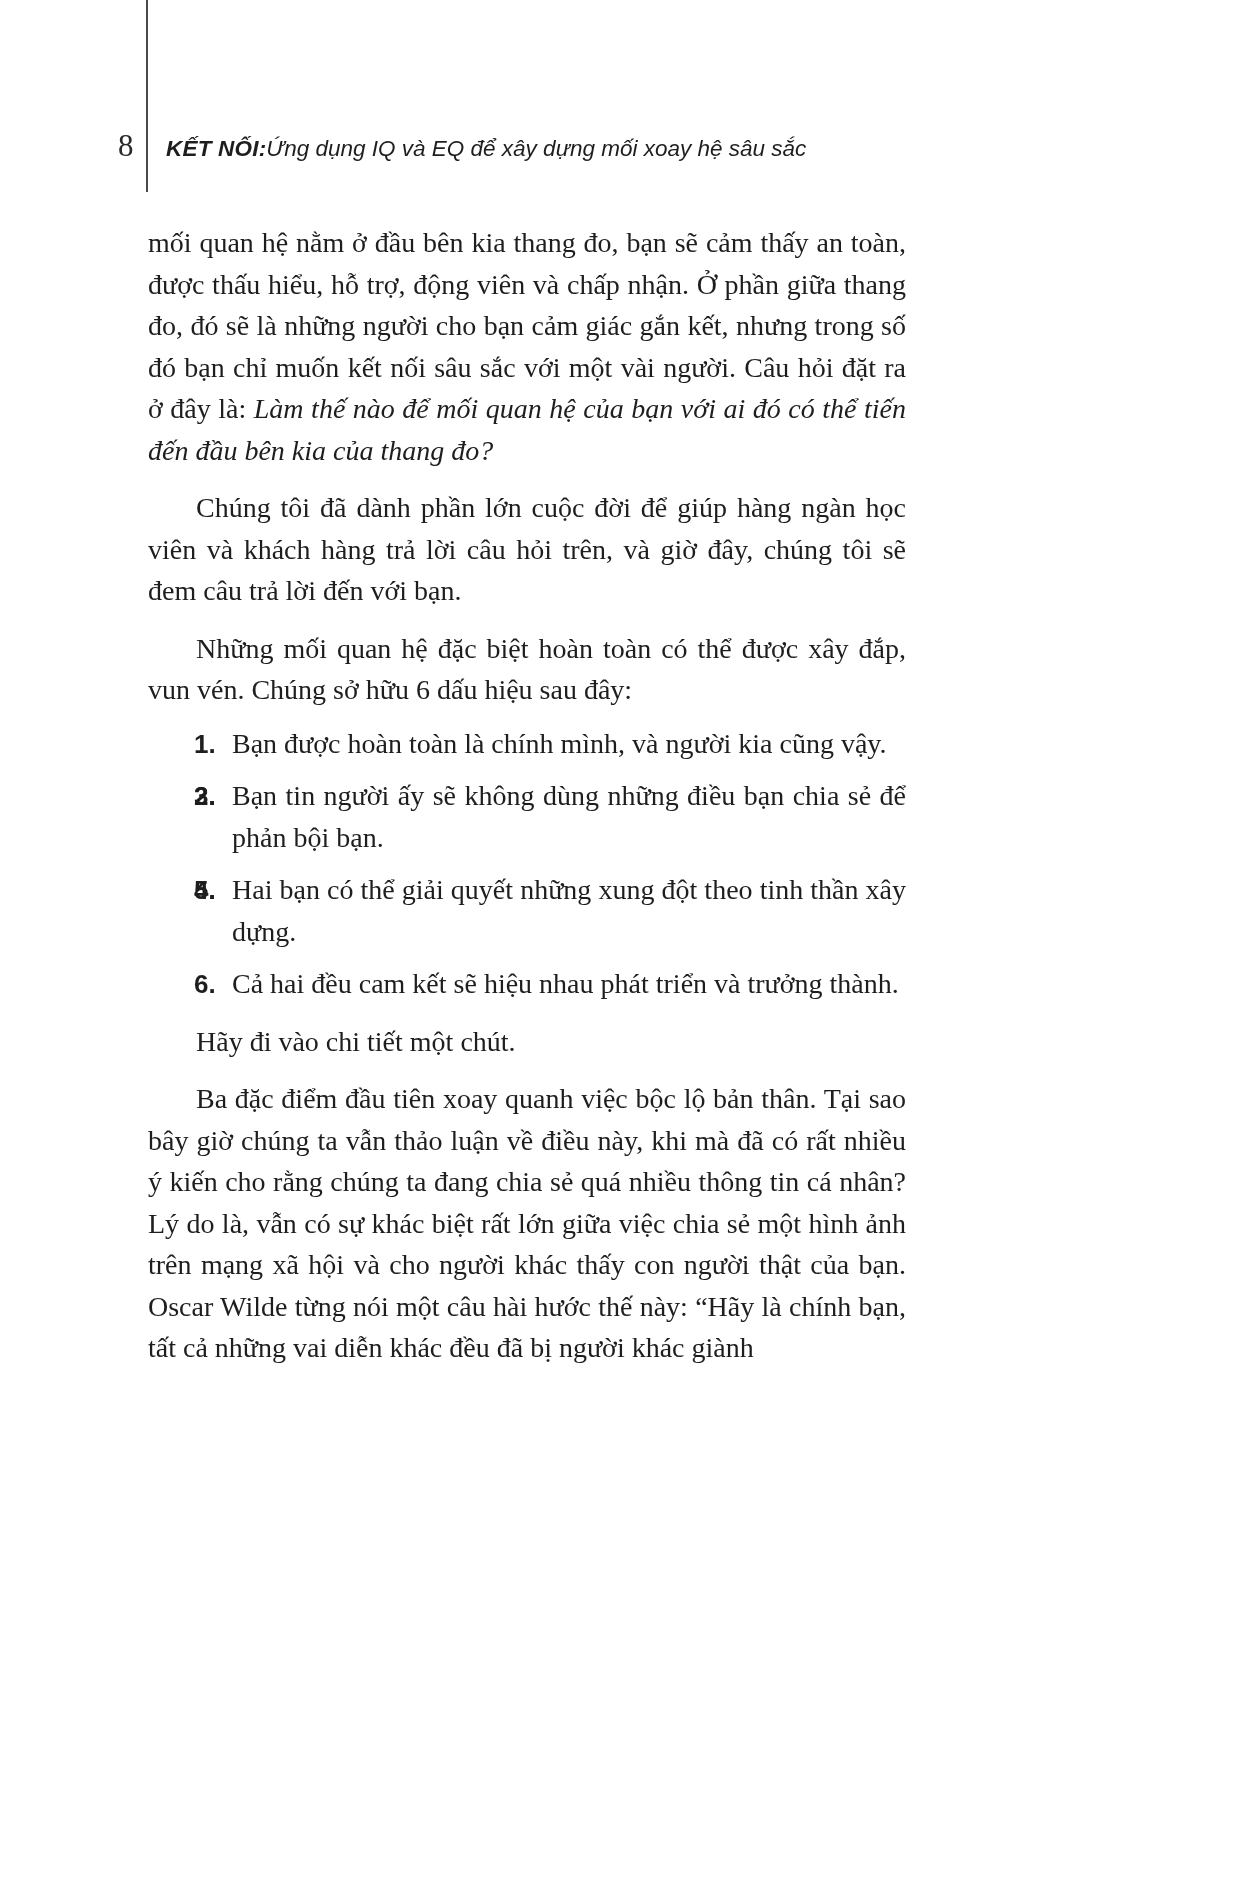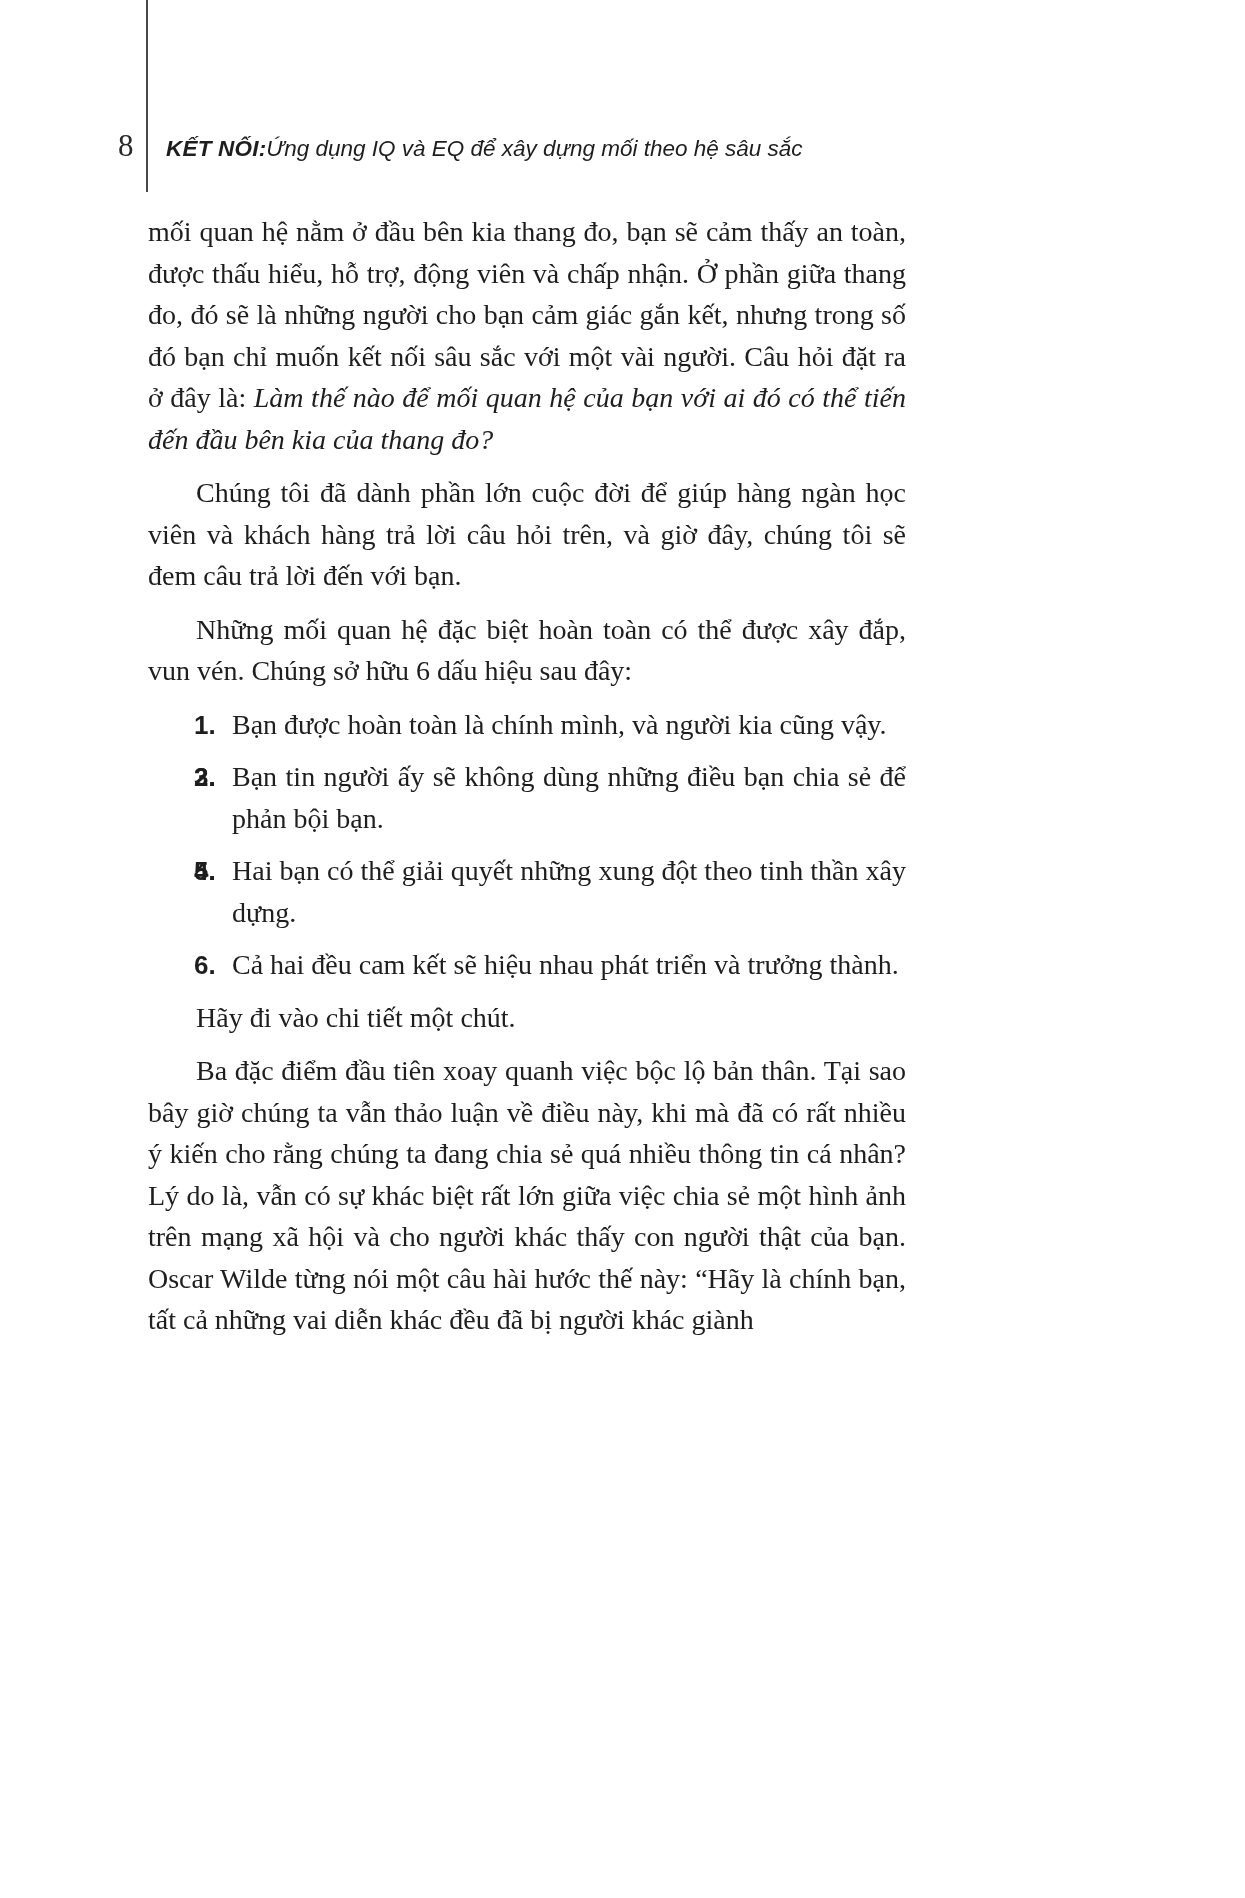--- a/index.html
+++ b/index.html
@@ -45,21 +45,21 @@
     font-style: italic;
     letter-spacing: 0.2px;
   }
   .body-block {
     position: absolute;
     left: 148px;
     top: 206px;
     width: 758px;
   }
   .para {
-    margin: 5px 0 12px 0;
+    margin: 16px 0 12px 0;
     font-size: 28px;
     line-height: 41.5px;
     text-align: justify;
     text-indent: 48px;
     color: #1e1e1e;
   }
   .para.no-indent { text-indent: 0; }
   .italic { font-style: italic; }
   .list { margin: 2px 0 10px 0; }
   .list-item {
@@ -82,21 +82,21 @@
 </head>
 <body>
 
 <div class="page">
 
   <div class="top-rule"></div>
 
   <span class="page-num">8</span>
 
   <div class="header-text">
-    <span class="header-title">KẾT NỐI:</span><span class="header-subtitle">Ứng dụng IQ và EQ để xây dựng mối theo hệ sâu sắc</span>
+    <span class="header-title">KẾT NỐI:</span><span class="header-subtitle">Ứng dụng IQ và EQ để xây dựng mối xoay hệ sâu sắc</span>
   </div>
 
   <div class="body-block">
 
     <p class="para no-indent">
       <span>mối quan hệ nằm ở đầu bên kia thang đo, bạn sẽ cảm thấy an toàn, được thấu hiểu, hỗ trợ, động viên và chấp nhận. Ở phần giữa thang đo, đó sẽ là những người cho bạn cảm giác gắn kết, nhưng trong số đó bạn chỉ muốn kết nối sâu sắc với một vài người. Câu hỏi đặt ra ở đây là: </span><span class="italic">Làm thế nào để mối quan hệ của bạn với ai đó có thể tiến đến đầu bên kia của thang đo?</span>
     </p>
 
     <p class="para">Chúng tôi đã dành phần lớn cuộc đời để giúp hàng ngàn học viên và khách hàng trả lời câu hỏi trên, và giờ đây, chúng tôi sẽ đem câu trả lời đến với bạn.</p>
 

